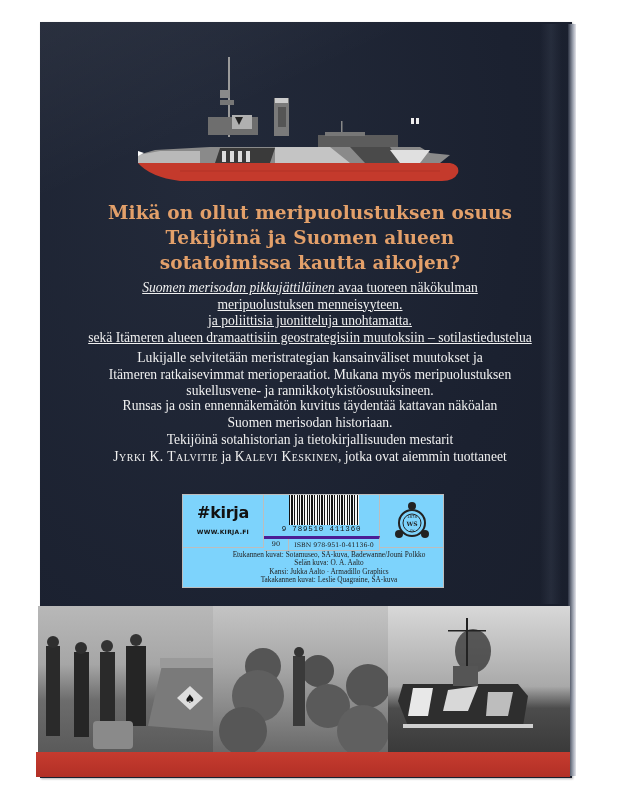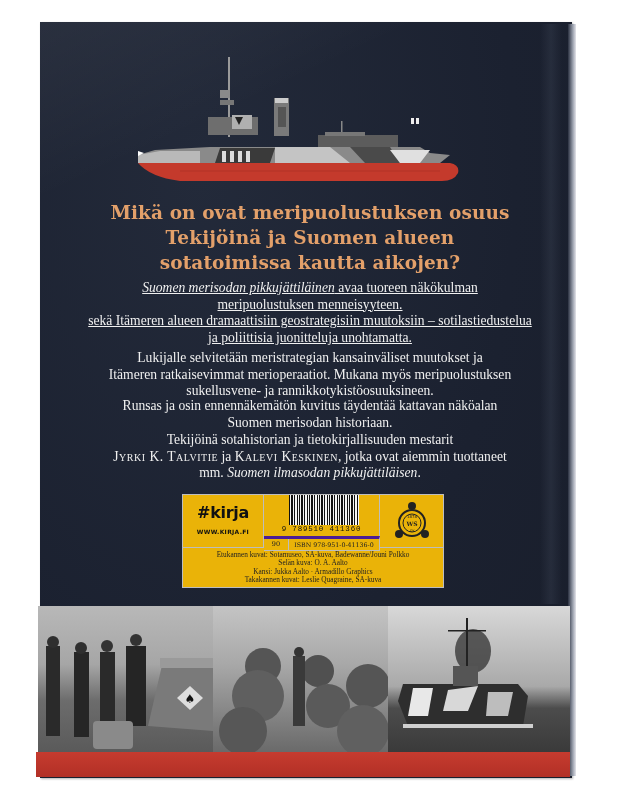--- a/index.html
+++ b/index.html
@@ -17,34 +17,34 @@
 
   .headline{position:absolute;left:60px;top:200px;width:500px;text-align:center;color:#e3a06a;font-family:"DejaVu Serif",serif;font-weight:bold;font-size:18.5px;line-height:25px;letter-spacing:0.1px;}
   .body-text{position:absolute;left:60px;width:500px;text-align:center;color:#f0f0f0;font-family:"Liberation Serif",serif;font-size:13.6px;line-height:16.6px;}
   .p1{top:280px;text-decoration:underline;}
   .p2{top:350px;}
   .p3{top:398px;}
   .p4{top:432px;}
   .body-text i{font-style:italic;}
   .sc{font-variant:small-caps;letter-spacing:0.5px;}
 
-  .info-box{position:absolute;left:182px;top:494px;width:260px;height:92px;background:#eab308;border:1px solid #bdbdbd;}
+  .info-box{position:absolute;left:182px;top:494px;width:260px;height:92px;background:#7dd3fc;border:1px solid #bdbdbd;}
   .logo-cell{position:absolute;left:0;top:0;width:80px;height:52px;border-right:1px solid #bdbdbd;border-bottom:1px solid #bdbdbd;}
   .logo-main{position:absolute;left:0;top:8px;width:80px;text-align:center;font-family:"DejaVu Sans",sans-serif;font-weight:bold;font-size:16px;color:#111;letter-spacing:-0.3px;}
   .logo-url{position:absolute;left:0;top:33px;width:80px;text-align:center;font-family:"DejaVu Sans",sans-serif;font-weight:bold;font-size:6px;color:#111;letter-spacing:0.3px;}
   .barcode-cell{position:absolute;left:81px;top:0;width:115px;height:41px;border-right:1px solid #bdbdbd;}
   .barcode{position:absolute;left:25px;top:0;width:70px;height:30px;
     background:repeating-linear-gradient(90deg,#111 0 1px,#f5f5f5 1px 2px,#111 2px 4px,#f5f5f5 4px 5px,#111 5px 6px,#f5f5f5 6px 8px,#111 8px 9px,#f5f5f5 9px 10px);}
   .barcode-num{position:absolute;left:0;top:30px;width:115px;text-align:center;font-family:"Liberation Mono",monospace;font-size:7.5px;color:#111;letter-spacing:0.8px;}
   .price-row{position:absolute;left:81px;top:41px;width:115px;height:11px;border-top:3px solid #4c1d95;border-right:1px solid #bdbdbd;border-bottom:1px solid #bdbdbd;}
   .price{position:absolute;left:0;top:0;width:24px;height:11px;border-right:1px solid #bdbdbd;font-size:6.5px;line-height:11px;text-align:center;color:#222;}
   .isbn{position:absolute;left:25px;top:0;width:90px;height:11px;font-size:6.3px;line-height:11px;text-align:center;color:#222;}
   .seal-cell{position:absolute;left:197px;top:0;width:63px;height:52px;border-bottom:1px solid #bdbdbd;}
   .seal{position:absolute;left:14px;top:5px;width:36px;height:42px;}
-  .credits{position:absolute;left:0;top:56px;width:260px;text-align:center;font-family:"Liberation Serif",serif;font-size:7.3px;line-height:8.4px;color:#222;}
+  .credits{position:absolute;left:16px;top:56px;width:260px;text-align:center;font-family:"Liberation Serif",serif;font-size:7.3px;line-height:8.4px;color:#222;}
 
   .photos{position:absolute;left:38px;top:606px;width:532px;height:146px;overflow:hidden;}
   .photo{position:absolute;top:0;height:146px;}
   .photo1{left:0;width:175px;background:linear-gradient(180deg,#b8b8b8 0%,#a6a6a6 40%,#6c6c6c 65%,#5a5a5a 100%);}
   .photo2{left:175px;width:175px;background:linear-gradient(180deg,#c4c4c4 0%,#a8a8a8 40%,#6a6a6a 100%);}
   .photo3{left:350px;width:182px;background:linear-gradient(180deg,#d8d8d8 0%,#a9a9a9 55%,#4c4c4c 70%,#3a3a3a 100%);}
   .red-band{position:absolute;left:36px;top:752px;width:534px;height:25px;background:#c0352a;background-image:linear-gradient(180deg,#c63b2f,#b23026);}
 </style>
 </head>
 <body>
@@ -85,47 +85,46 @@
   <polygon points="175,92 230,92 250,108 175,108" fill="#c4c4c4"></polygon>
   <polygon points="250,92 290,92 300,108 265,108" fill="#4a4a4a"></polygon>
   <polygon points="290,95 330,95 320,108 300,108" fill="#e0e0e0"></polygon>
   <polygon points="38,96 44,98 38,101" fill="#fff"></polygon>
 
   <path d="M38,108 L350,108 Q360,110 358,118 Q354,126 342,126 L80,126 Q50,122 38,108 Z" fill="#c43a2c"></path>
   <path d="M80,116 L340,116" stroke="#a02a20" stroke-width="1" opacity="0.5"></path>
 </svg>
 
 <div class="headline">
-  <div>Mikä on ovat meripuolustuksen osuus</div>
+  <div>Mikä on ollut meripuolustuksen osuus</div>
   <div>Tekijöinä ja Suomen alueen</div>
   <div>sotatoimissa kautta aikojen?</div>
 </div>
 
 <div class="body-text p1">
   <div><i>Suomen merisodan pikkujättiläinen</i><span> avaa tuoreen näkökulman</span></div>
   <div>meripuolustuksen menneisyyteen.</div>
+  <div>ja poliittisia juonitteluja unohtamatta.</div>
   <div>sekä Itämeren alueen dramaattisiin geostrategisiin muutoksiin – sotilastiedustelua</div>
-  <div>ja poliittisia juonitteluja unohtamatta.</div>
 </div>
 
 <div class="body-text p2">
   <div>Lukijalle selvitetään meristrategian kansainväliset muutokset ja</div>
   <div>Itämeren ratkaisevimmat merioperaatiot. Mukana myös meripuolustuksen</div>
   <div>sukellusvene- ja rannikkotykistöosuuksineen.</div>
 </div>
 
 <div class="body-text p3">
   <div>Runsas ja osin ennennäkemätön kuvitus täydentää kattavan näköalan</div>
   <div>Suomen merisodan historiaan.</div>
 </div>
 
 <div class="body-text p4">
   <div>Tekijöinä sotahistorian ja tietokirjallisuuden mestarit</div>
   <div><span class="sc">Jyrki K. Talvitie</span><span> ja </span><span class="sc">Kalevi Keskinen</span><span>, jotka ovat aiemmin tuottaneet</span></div>
-  <div><span>mm. </span><i>Suomen ilmasodan pikkujättiläisen</i><span>.</span></div>
 </div>
 
 <div class="info-box">
   <div class="logo-cell">
     <div class="logo-main">#kirja</div>
     <div class="logo-url">WWW.KIRJA.FI</div>
   </div>
   <div class="barcode-cell">
     <div class="barcode"></div>
     <div class="barcode-num">9 789510 411360</div>

